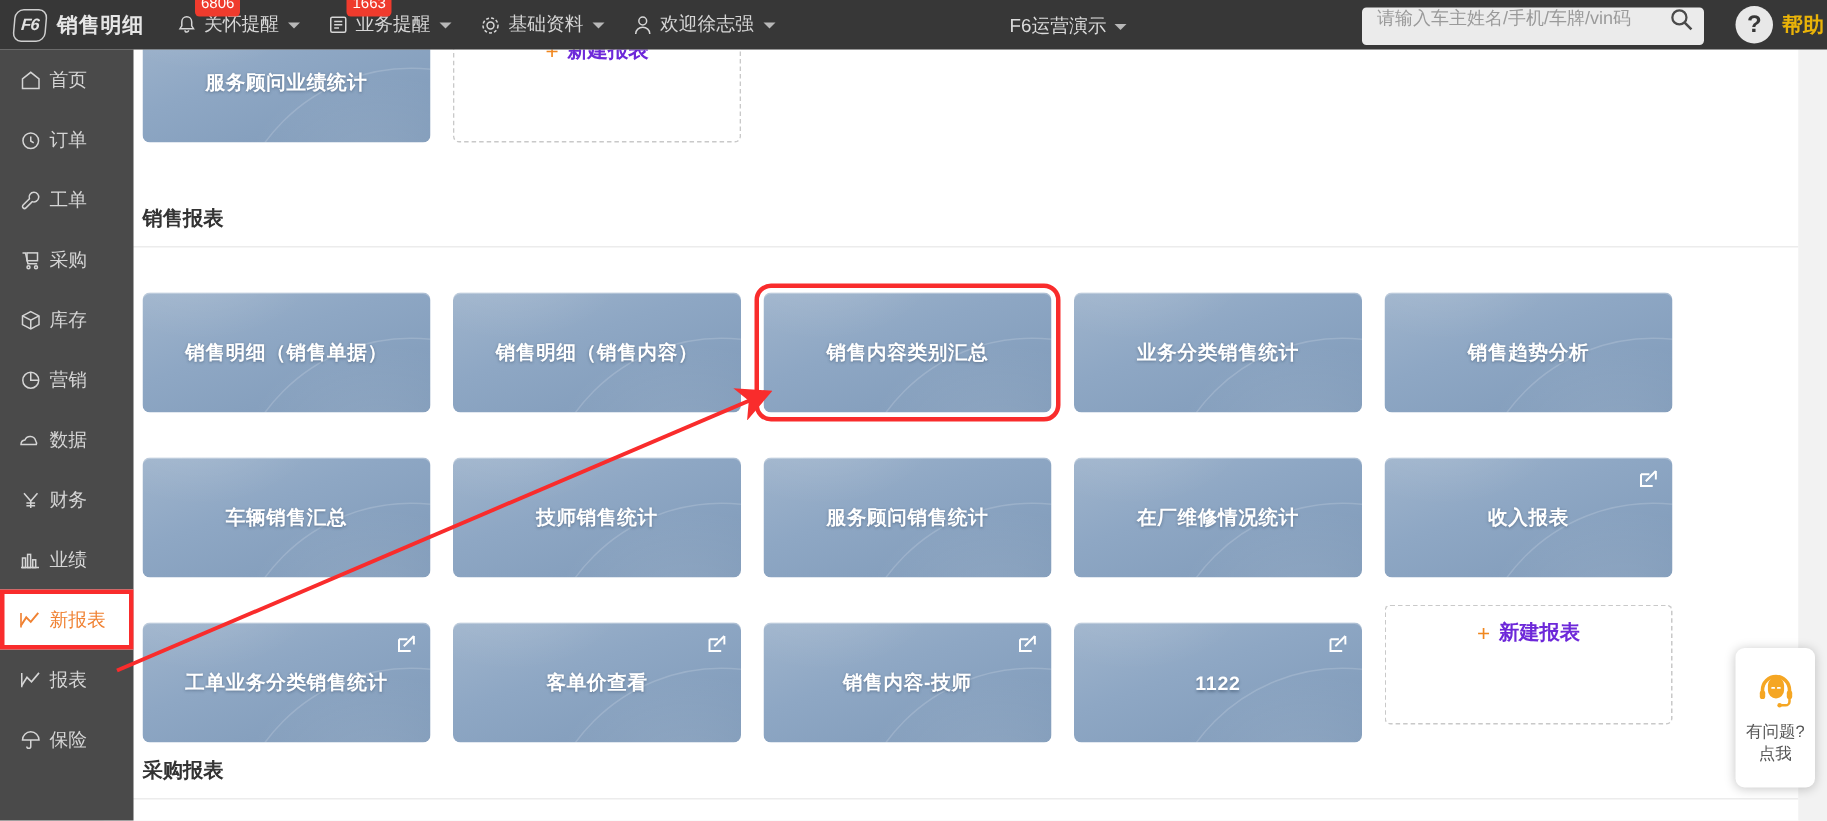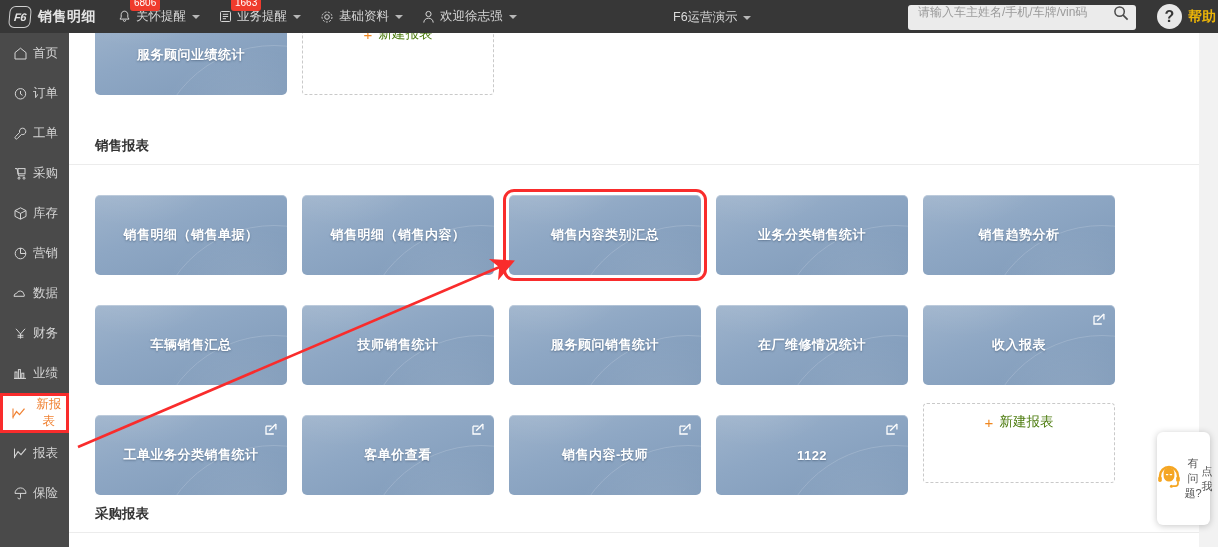--- a/index.html
+++ b/index.html
@@ -91,21 +91,21 @@
     width: 25px; height: 25px; border-radius: 50%;
     background: #e8e8e8; color: #373737;
     display: flex; align-items: center; justify-content: center;
     font-size: 16px; font-weight: bold;
   }
   #help-label { margin-left: 6px; font-size: 14px; color: #eab308; font-weight: bold; white-space: nowrap; }
 
   
   #sidebar {
     position: absolute; top: 33px; left: 0;
-    width: 69px; height: 514px;
+    width: 89px; height: 514px;
     background: #4a4a4a;
     z-index: 30;
   }
   .side-item {
     height: 40px;
     display: flex; align-items: center;
     padding-left: 11px;
     color: #d5d5d5; font-size: 12.5px;
     cursor: pointer;
   }
@@ -188,41 +188,41 @@
     width: 192px; height: 80px;
     margin-right: 15px;
     border: 1px dashed #c9c9c9;
     border-radius: 4px;
     background: #fff;
     display: flex; align-items: flex-start; justify-content: center;
     padding-top: 11px;
     cursor: pointer;
   }
   .card-new .plus { color: #f0871f; font-size: 15px; margin-right: 6px; line-height: 1; }
-  .card-new .nlabel { color: #4d7c0f; font-size: 13.5px; font-weight: normal; line-height: 1; }
+  .card-new .nlabel { color: #6d28d9; font-size: 13.5px; font-weight: bold; line-height: 1; }
 
   
   #top-clip-row { position: absolute; top: 0; left: 0; width: 100%; }
   #top-clip-row .card, #top-clip-row .card-new { margin-top: -36px; }
 
   
   #arrow-layer {
     position: absolute; top: 0; left: 0;
     width: 1218px; height: 547px;
     pointer-events: none; z-index: 50;
   }
 
   
   #chat-widget {
     position: absolute; left: 1157px; top: 432px;
     width: 53px; height: 93px;
     background: #ffffff;
     border-radius: 6px;
     box-shadow: 0 1px 7px rgba(0,0,0,0.22);
-    display: flex; flex-direction: row;
+    display: flex; flex-direction: column;
     align-items: center; justify-content: center;
     cursor: pointer; z-index: 45;
   }
   #chat-widget .ct { font-size: 11px; color: #555; line-height: 1.35; text-align: center; }
 </style>
 </head>
 <body>
 
 <div id="topbar">
   <div class="logo-wrap">

